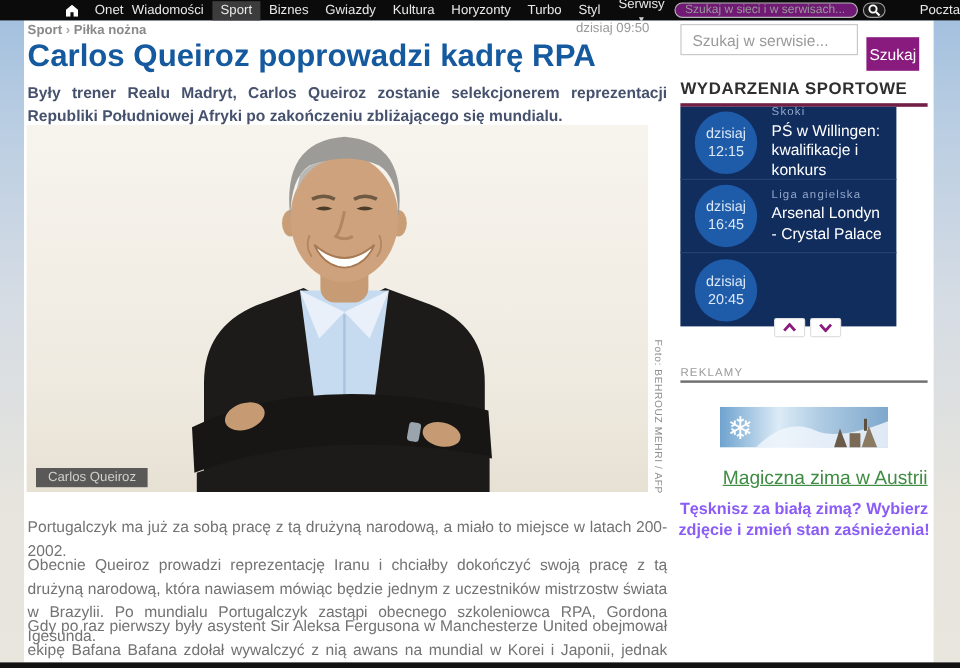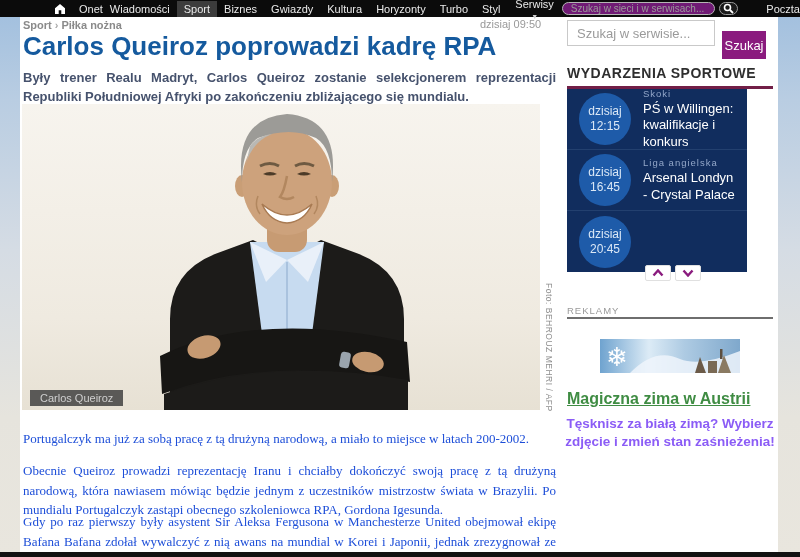--- a/index.html
+++ b/index.html
@@ -33,21 +33,21 @@
   
   .headline { position:absolute; top:14px; left:3px; width:535px; font-size:26px; font-weight:bold; color:#155a9e; }
   .lead { position:absolute; top:52px; left:3px; width:533px; font-size:13px; font-weight:bold;
           color:#46526d; line-height:1.45; text-align:justify; }
   .photo { position:absolute; top:87px; left:2px; width:518px; height:306px; }
   .photo svg { display:block; }
   .caption { position:absolute; left:8px; bottom:4px; background:rgba(70,70,70,.88); color:#cfcfcf;
              font-size:11px; padding:2px 10px; }
   .credit { position:absolute; top:266px; left:522px; width:12px; height:140px; font-size:8.5px; color:#8f8f8f;
             writing-mode:vertical-rl; letter-spacing:.5px; }
-  .para { position:absolute; left:3px; width:533px; font-size:13px; color:#1d4ed8; line-height:1.5; text-align:justify;font-family:Liberation Serif, serif; }
+  .para { position:absolute; left:3px; width:533px; font-size:13px; color:#737373; line-height:1.5; text-align:justify; }
   .p1 { top:412px; } .p2 { top:444px; } .p3 { top:495px; }
 
   
   .side-search-input { position:absolute; top:3px; left:547px; width:148px; height:26px; border:1px solid #c9c9c9;
                        font-size:13px; color:#9a9a9a; padding:0 9px; }
   .side-search-input::placeholder { color:#9a9a9a; }
   .side-search-btn { position:absolute; top:14px; left:702px; width:44px; height:28px; background:#8a1b7e;
                      color:#fff; border:none; font-size:13px; cursor:pointer; }
   .events-title { position:absolute; top:48px; left:547px; font-size:14px; font-weight:bold; color:#2e2e2e;
                   letter-spacing:.5px; }
@@ -62,22 +62,22 @@
   .event-txt { margin-left:12px; margin-right:6px; }
   .event-cat { font-size:9.5px; color:#93a7c9; letter-spacing:1px; margin-bottom:2px; }
   .event-name { font-size:13px; color:#ffffff; line-height:1.25; }
   .event-arrows { position:absolute; top:248px; left:625px; display:flex; gap:4px; z-index:5; }
   .arrow-btn { width:26px; height:16px; background:#fff; border:1px solid #e0e0e0; border-radius:2px;
                display:flex; align-items:center; justify-content:center; cursor:pointer; }
 
   .ad-label { position:absolute; top:288px; left:547px; font-size:9.5px; color:#9a9a9a; letter-spacing:1px; }
   .ad-rule { position:absolute; top:300px; left:547px; width:206px; height:2px; background:#6e6e6e; }
   .ad-banner { position:absolute; top:322px; left:580px; width:140px; height:34px; cursor:pointer; }
-  .ad-link { position:absolute; top:373px; left:547px; width:206px; text-align:left; font-size:16px;
-             font-weight:bold; color:#3f8c43; text-decoration:underline; cursor:pointer; }
+  .ad-link { position:absolute; top:373px; left:547px; width:206px; text-align:right; font-size:16px;
+             font-weight:normal; color:#3f8c43; text-decoration:underline; cursor:pointer; }
   .ad-text { position:absolute; top:398px; left:542px; width:216px; text-align:center; font-size:13.5px;
              font-weight:bold; color:#8b5cf6; line-height:1.3; }
 
   .bottombar { position:absolute; left:0; bottom:0; width:800px; height:5px; background:#121212; z-index:40; }
 </style>
 </head>
 <body>
 
 <div class="frame">
 

